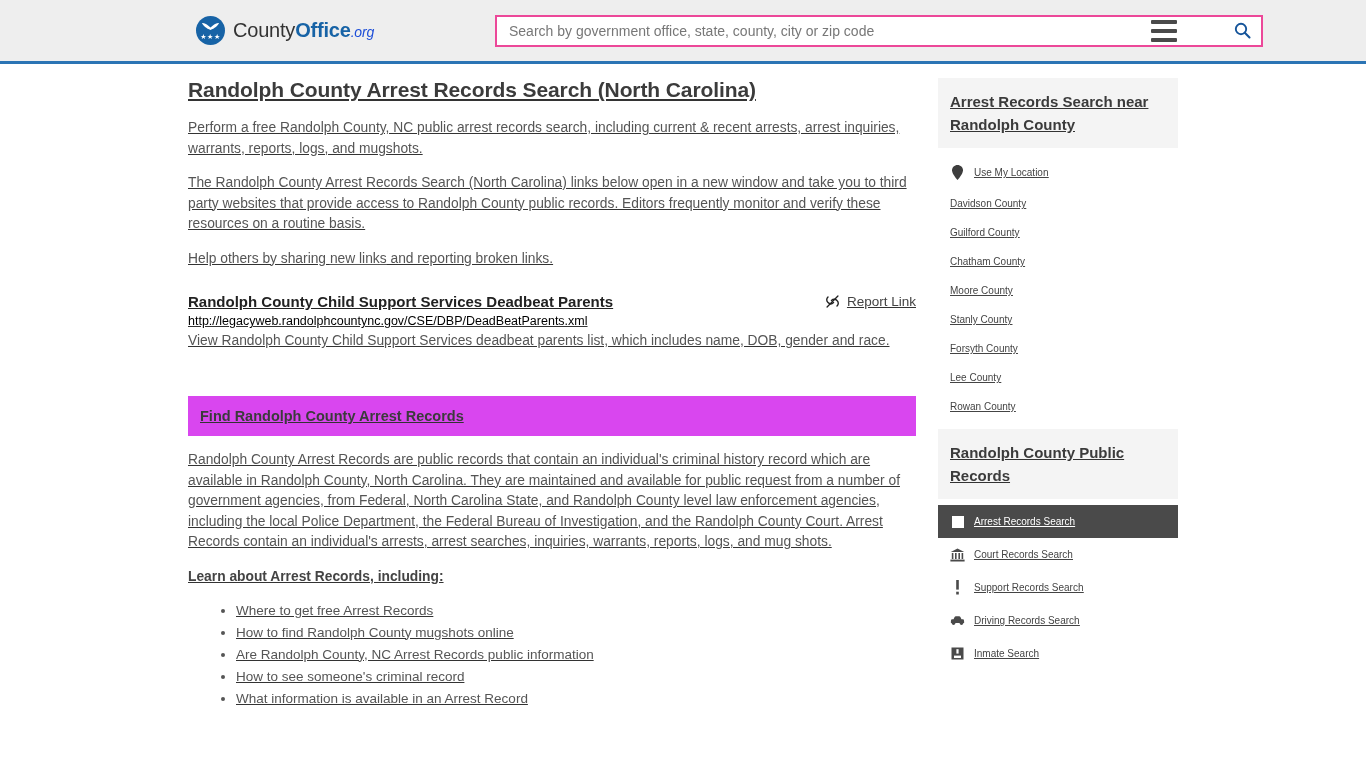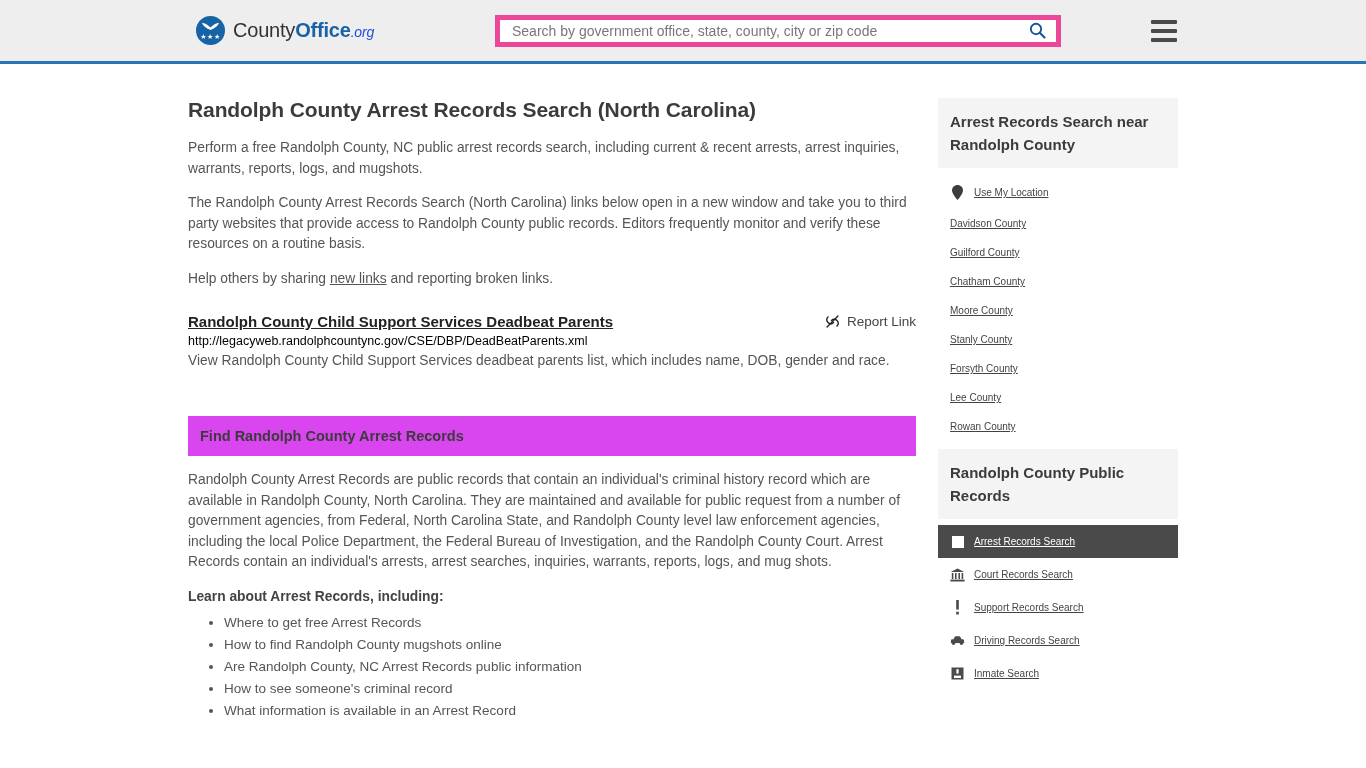--- a/index.html
+++ b/index.html
@@ -54,24 +54,24 @@
     color: #333333;
     letter-spacing: -0.2px;
     white-space: nowrap;
   }
   .brand-text .bold { font-weight: bold; color: #1763a6; }
   .brand-text .tld { font-size: 14px; color: #1d4ed8; font-style: italic; }
 
   .search-wrap {
     position: absolute;
     left: 495px;
-    width: 566px;
+    width: 768px;
     height: 32px;
     background: #ffffff;
-    border: 5px solid #ec4899;
+    border: 2px solid #ec4899;
     display: flex;
     align-items: center;
   }
   .search-input {
     flex: 1;
     border: none;
     outline: none;
     font-family: "Liberation Sans", sans-serif;
     font-size: 14px;
     color: #333;
@@ -100,23 +100,24 @@
 
   
   .page {
     width: 1366px;
     padding: 0;
   }
   .content {
     position: relative;
     margin: 0 auto;
     width: 990px;
-    padding-top: 34px;
+    padding-top: 14px;
     display: flex;
     gap: 22px;
+    text-decoration: underline;
   }
   .main-col { width: 728px; flex: none; }
   .side-col { width: 240px; flex: none; }
 
   h1.page-title {
     font-size: 21px;
     font-weight: bold;
     color: #3b3b3b;
     margin: 0 0 16px 0;
     letter-spacing: -0.1px;
@@ -192,21 +193,21 @@
     margin-top: 44px;
   }
   .section-body { padding-top: 14px; }
   .learn-head {
     font-size: 13.8px;
     font-weight: bold;
     color: #444;
     margin: 16px 0 8px 0;
   }
   ul.learn-list {
-    margin: 4px; padding-left: 32px;
+    margin: 16px; padding-left: 32px;
     font-size: 13.5px;
     color: #555;
     line-height: 22px;
   }
   ul.learn-list li { margin: 0; }
 
   
   .side-box { margin-bottom: 8px; }
   .side-head {
     background: #f4f4f4;

